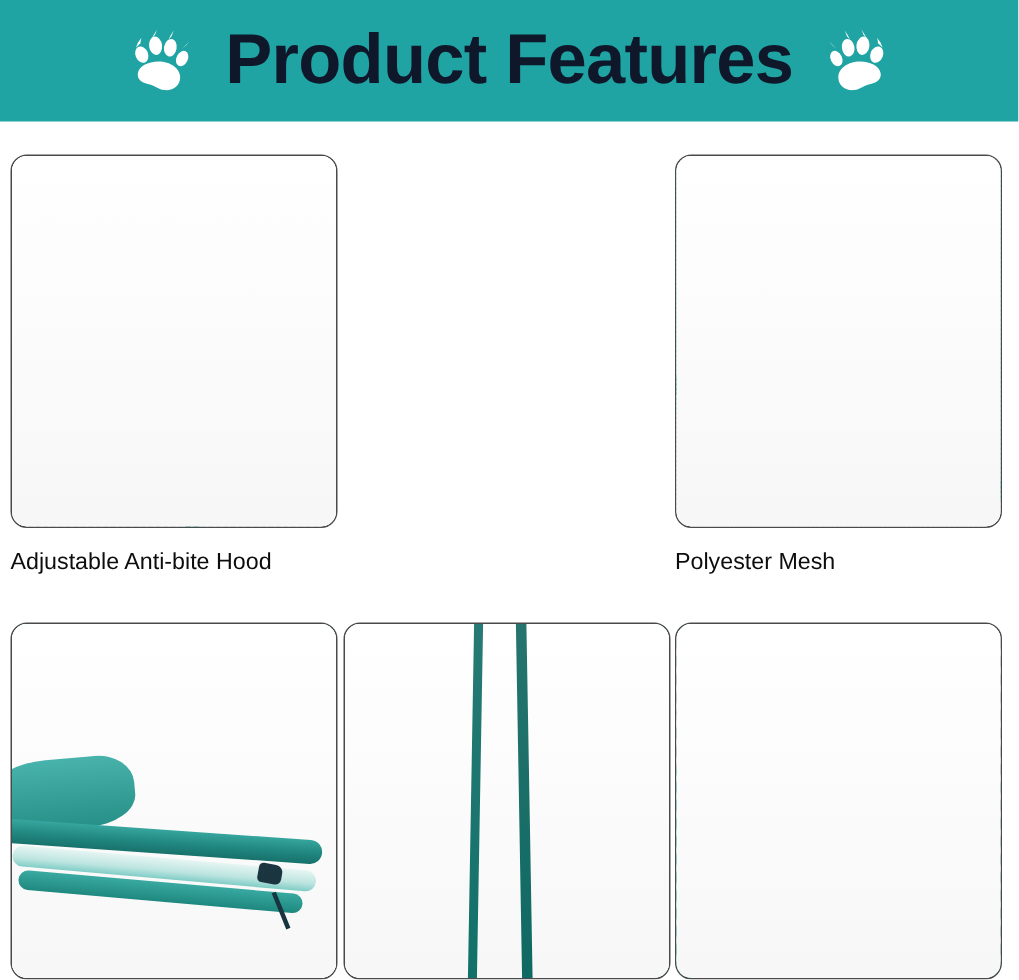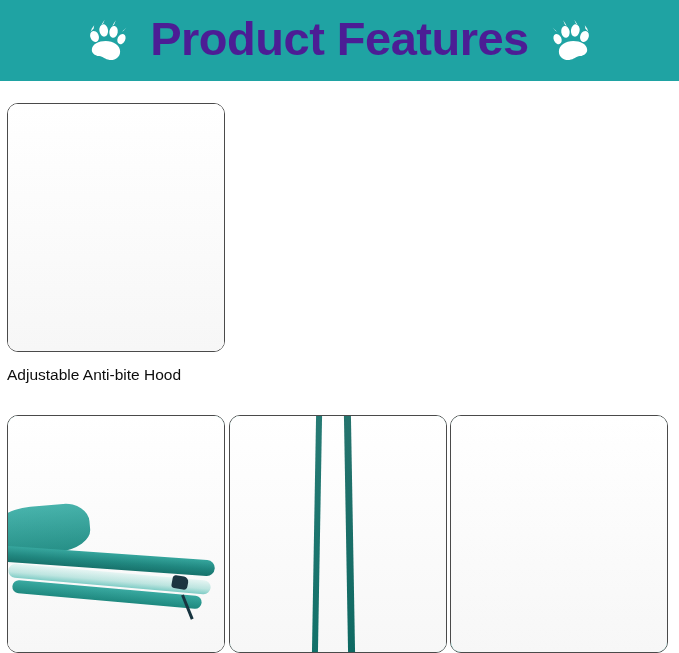--- a/index.html
+++ b/index.html
@@ -27,21 +27,21 @@
     width: 679px;
     height: 81px;
     background: #1fa3a3;
     display: flex;
     align-items: center;
     justify-content: center;
     gap: 18px;
     box-sizing: border-box;
   }
   .header-title {
-    color: #4c1d95;
+    color: #0f172a;
     font-family: "Liberation Sans", sans-serif;
     font-size: 47px;
     font-weight: bold;
     letter-spacing: -0.5px;
     line-height: 1;
     white-space: nowrap;
     margin: 0;
     padding: 0 4px 4px 4px;
     text-align: center;
   }
@@ -453,20 +453,35 @@
           <div class="p1-rim"></div>
           <div class="p1-cord"></div>
           <div class="mesh">
               <div class="mesh-dots"></div>
             </div>
           <div class="panel-overlay-shade"></div>
         </div>
         <div class="caption">Adjustable Anti-bite Hood</div>
       </div>
 
+      <div class="cell">
+        <div class="panel">
+          <div class="p2-bg"></div>
+          <div class="p2-sheet-l"></div>
+          <div class="p2-sheet-r"></div>
+          <div class="p2-notch"></div>
+          <div class="p2-hem-l"></div>
+          <div class="p2-hem-r"></div>
+          <div class="mesh">
+              <div class="mesh-dots fine"></div>
+            </div>
+          <div class="panel-overlay-shade"></div>
+        </div>
+        <div class="caption">Polyester Mesh</div>
+      </div>
 
 
     </div>
 
     <div class="row row-2">
 
       <div class="cell">
         <div class="panel">
           <div class="p4-bg"></div>
           <div class="p4-body"></div>

